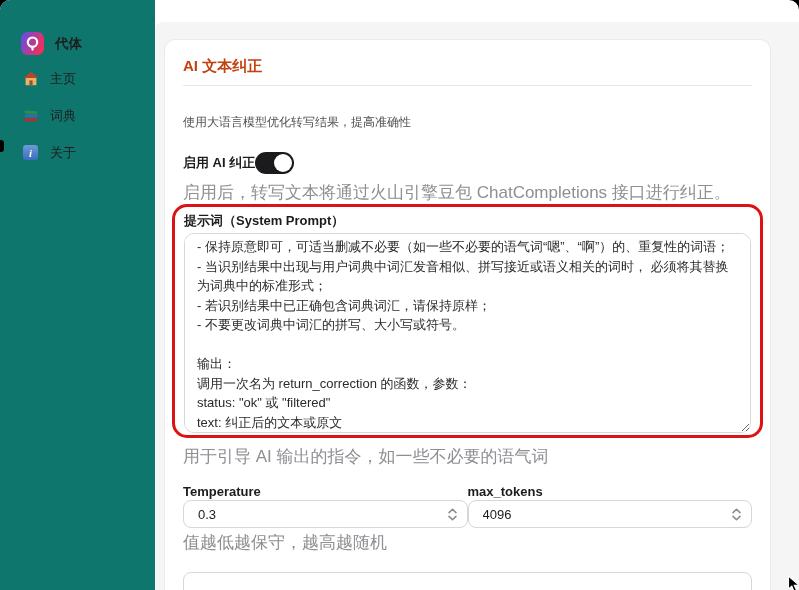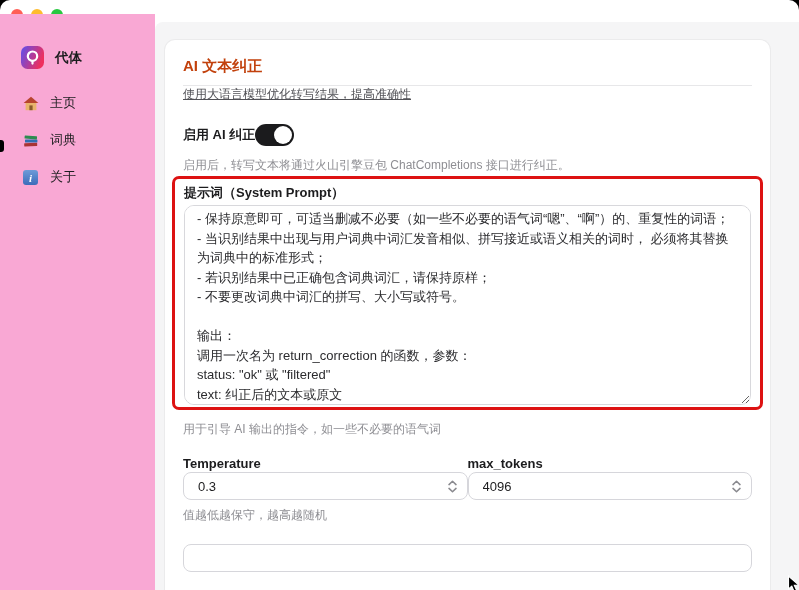--- a/index.html
+++ b/index.html
@@ -9,52 +9,52 @@
   .window{position:absolute;inset:0;background:#fff;border-radius:10px 10px 0 0;overflow:hidden;}
 
   
   .traffic{position:absolute;top:9px;left:11px;display:flex;gap:8px;}
   .light{width:12px;height:12px;border-radius:50%;}
   .light.red{background:#ff5f57;}
   .light.yellow{background:#febc2e;}
   .light.green{background:#28c840;}
 
   
-  .sidebar{position:absolute;left:0;top:14px;bottom:0;width:155px;background:#f9a8d4;}
+  .sidebar{position:absolute;left:0;top:0;bottom:0;width:155px;background:#0f766e;}
   .app-row{display:flex;align-items:center;gap:11px;margin:32px 0 0 21px;}
   .app-logo{width:23px;height:23px;display:block;}
   .app-label{font-size:13.5px;font-weight:700;color:#1d1d1f;}
   .nav{margin-top:14px;}
-  .nav-item{height:28px;margin:7px 8px;padding:0 13px;display:flex;align-items:flex-end;gap:11px;
+  .nav-item{height:28px;margin:7px 8px;padding:0 13px;display:flex;align-items:flex-start;gap:11px;
             border-radius:8px;border:1px solid transparent;cursor:default;}
   .nav-item.selected{background:#e9e9ea;border-color:#dadadc;}
   .nav-item .ic{width:17px;height:17px;flex:0 0 auto;display:flex;align-items:center;justify-content:center;}
   .nav-label{font-size:13px;color:#1d1d1f;}
   .info-sq{width:15px;height:15px;border-radius:3px;background:linear-gradient(#6d9bd8,#3c6cba);
            color:#fff;font-family:"Liberation Serif","DejaVu Serif",serif;font-style:italic;font-weight:700;
            font-size:11px;display:flex;align-items:center;justify-content:center;}
   .side-tab{position:absolute;left:0;top:140px;width:4px;height:12px;background:#000;border-radius:0 3px 3px 0;}
 
   
   .main{position:absolute;left:155px;top:22px;right:0;bottom:0;background:#f5f5f6;border-top-left-radius:8px;}
   .card{position:absolute;left:10px;top:18px;width:605px;bottom:-24px;background:#fff;
         border-radius:10px;box-shadow:0 0 0 1px rgba(0,0,0,0.04);box-sizing:border-box;padding:16px 18px;}
 
   .page-title{font-size:15px;font-weight:700;color:#c2410c;line-height:20px;margin:0;}
   .divider{border:none;border-top:1px solid #e7e7e9;margin:9px 0 0;}
-  .subtitle{font-size:12px;color:#515156;margin:0 0 0;line-height:16px;text-decoration:underline;}
+  .subtitle{font-size:12px;color:#515156;margin:28px 0 0;line-height:16px;}
 
   .toggle-row{margin-top:22px;display:flex;align-items:center;}
   .toggle-label{font-size:13px;font-weight:700;color:#1c1c1e;}
   .toggle{width:39px;height:22px;border-radius:11px;background:#1b1b1d;position:relative;cursor:pointer;}
   .knob{position:absolute;top:2px;right:2px;width:18px;height:18px;border-radius:50%;background:#fff;
         box-shadow:0 1px 2px rgba(0,0,0,.35);}
-  .hint{font-size:12px;color:#8e8e93;line-height:14px;margin:12px 0 0;}
-
-  .annotation-box{margin:4px -11px 0 -11px;border:3px solid #dd1212;border-radius:7px;
+  .hint{font-size:17px;color:#8e8e93;line-height:14px;margin:12px 0 0;}
+
+  .annotation-box{margin:4px -11px 0 -11px;border:3px solid #dd1212;border-radius:15px;
                   padding:4px 9px 2px 9px;}
   .prompt-label{font-size:13px;font-weight:700;color:#1c1c1e;line-height:15px;margin-top:2px;}
   .prompt-textarea{display:block;width:100%;box-sizing:border-box;height:200px;margin-top:5px;
                    border:1px solid #d8d8dc;border-radius:10px;background:#fff;
                    padding:3px 12px 6px;font-family:inherit;font-size:13px;line-height:19.5px;
                    color:#2b2b2e;resize:vertical;outline:none;}
 
   .params{margin-top:20px;display:grid;grid-template-columns:1fr 1fr;}
   .field-label{font-size:13px;font-weight:700;color:#1c1c1e;line-height:16px;}
   .input-box{height:28px;border:1px solid #d6d6db;border-radius:8px;background:#fff;

